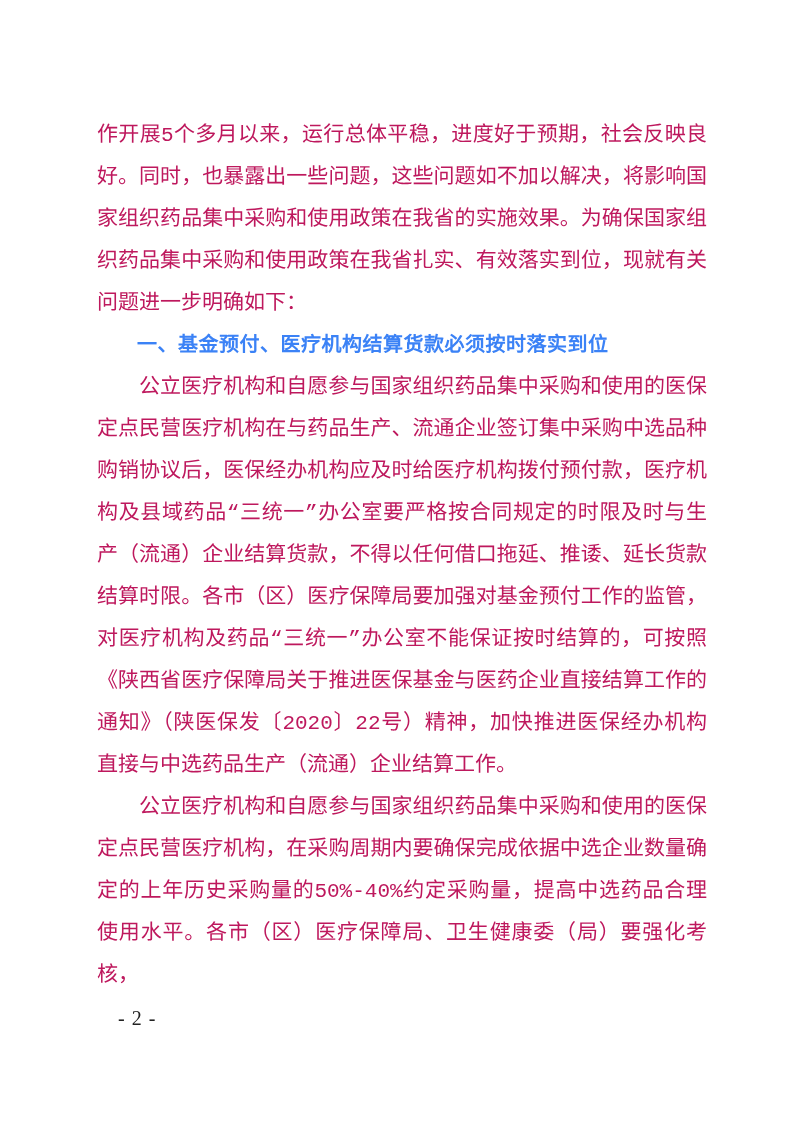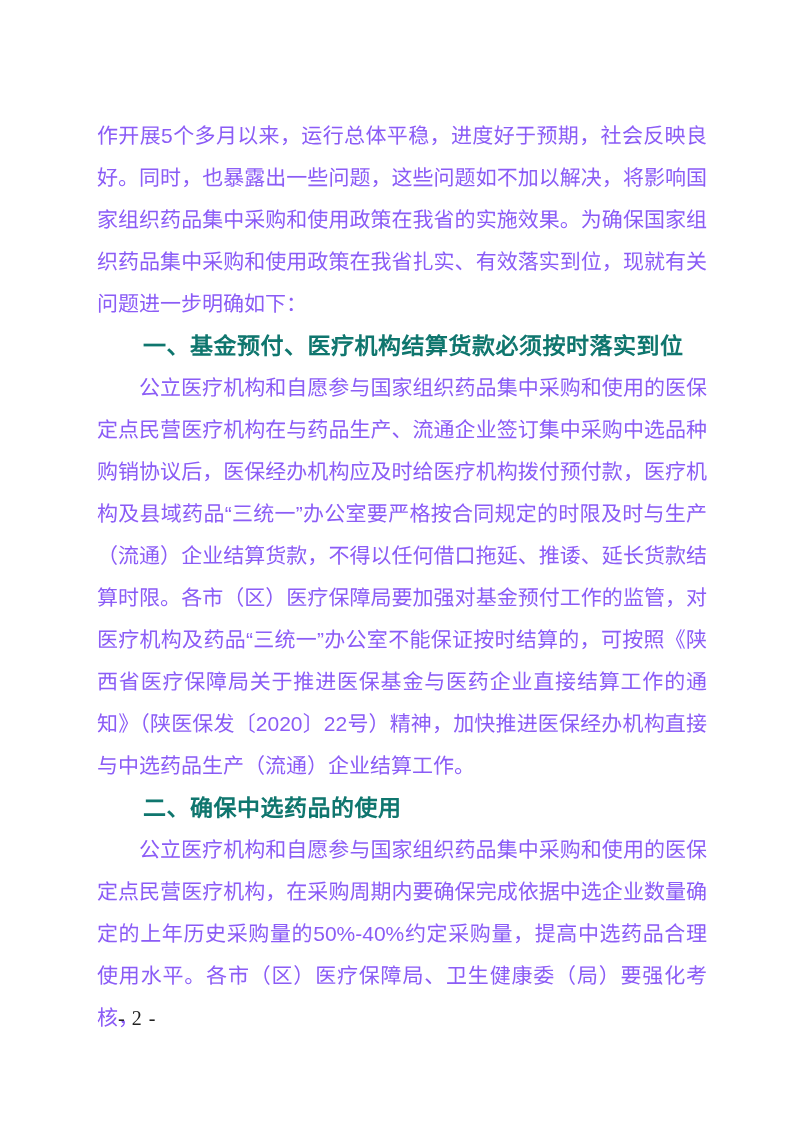--- a/index.html
+++ b/index.html
@@ -18,38 +18,38 @@
     position: absolute;
     left: 97px;
     top: 115px;
     width: 610px;
   }
   .content p {
     margin: 0;
     padding: 0;
   }
   .body {
-    font-family: Liberation Sans, sans-serif;
+    font-family: Liberation Mono, monospace;
     font-size: 21px;
     line-height: 42px;
-    color: #8b5cf6;
+    color: #be185d;
     text-align: justify;
     text-justify: inter-ideograph;
     word-break: normal;
     overflow-wrap: break-word;
   }
   .indent {
     text-indent: 2em;
   }
   .heading {
-    font-family: Liberation Sans, sans-serif;
+    font-family: Liberation Mono, monospace;
     font-weight: 700;
-    font-size: 23px;
+    font-size: 20px;
     line-height: 42px;
-    color: #0f766e;
+    color: #3b82f6;
     text-indent: 2em;
     letter-spacing: 0.5px;
   }
   .page-footer {
     position: absolute;
     left: 118px;
     top: 1003px;
     font-family: "Liberation Serif", serif;
     font-size: 20px;
     line-height: 30px;
@@ -58,17 +58,16 @@
   }
 </style>
 </head>
 <body>
 
 <div class="page">
   <div class="content">
       <p class="body">作开展5个多月以来，运行总体平稳，进度好于预期，社会反映良好。同时，也暴露出一些问题，这些问题如不加以解决，将影响国家组织药品集中采购和使用政策在我省的实施效果。为确保国家组织药品集中采购和使用政策在我省扎实、有效落实到位，现就有关问题进一步明确如下：</p>
       <p class="heading indent">一、基金预付、医疗机构结算货款必须按时落实到位</p>
       <p class="body indent">公立医疗机构和自愿参与国家组织药品集中采购和使用的医保定点民营医疗机构在与药品生产、流通企业签订集中采购中选品种购销协议后，医保经办机构应及时给医疗机构拨付预付款，医疗机构及县域药品“三统一”办公室要严格按合同规定的时限及时与生产（流通）企业结算货款，不得以任何借口拖延、推诿、延长货款结算时限。各市（区）医疗保障局要加强对基金预付工作的监管，对医疗机构及药品“三统一”办公室不能保证按时结算的，可按照《陕西省医疗保障局关于推进医保基金与医药企业直接结算工作的通知》（陕医保发〔2020〕22号）精神，加快推进医保经办机构直接与中选药品生产（流通）企业结算工作。</p>
-      <p class="heading indent">二、确保中选药品的使用</p>
       <p class="body indent">公立医疗机构和自愿参与国家组织药品集中采购和使用的医保定点民营医疗机构，在采购周期内要确保完成依据中选企业数量确定的上年历史采购量的50%-40%约定采购量，提高中选药品合理使用水平。各市（区）医疗保障局、卫生健康委（局）要强化考核，</p>
     </div>
   <div class="page-footer">- 2 -</div>
 </div>
 
 </body></html>

